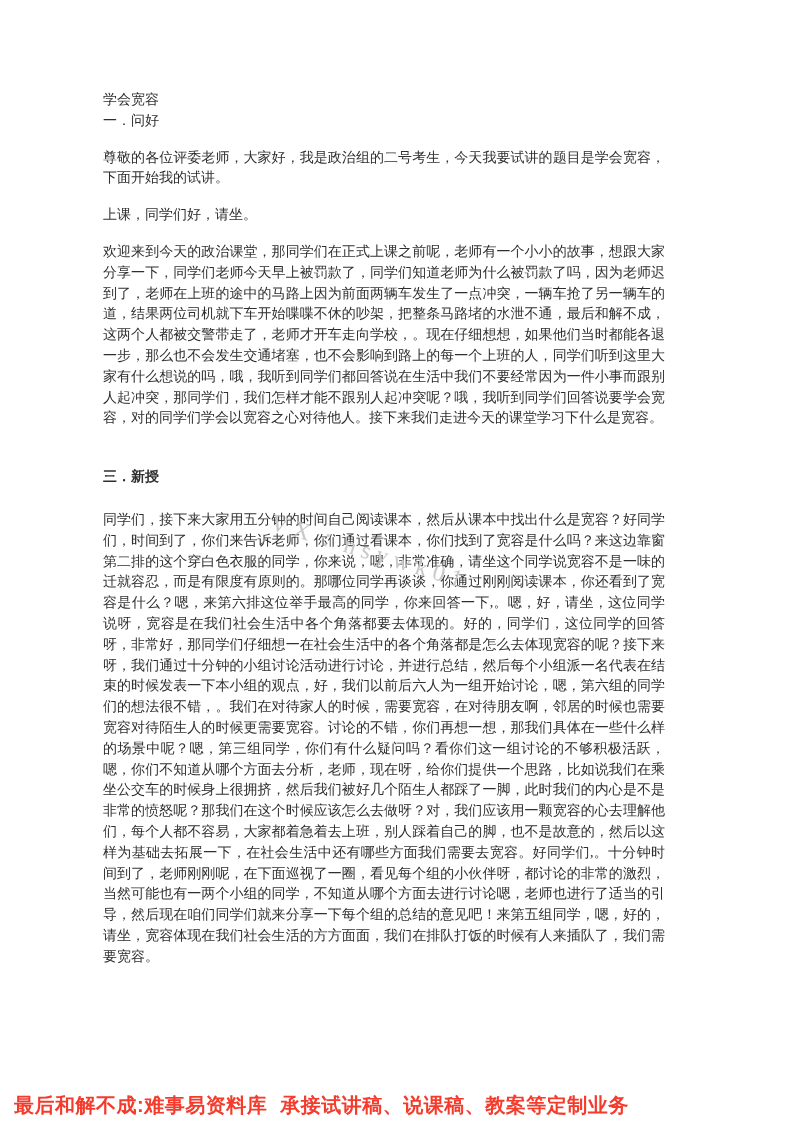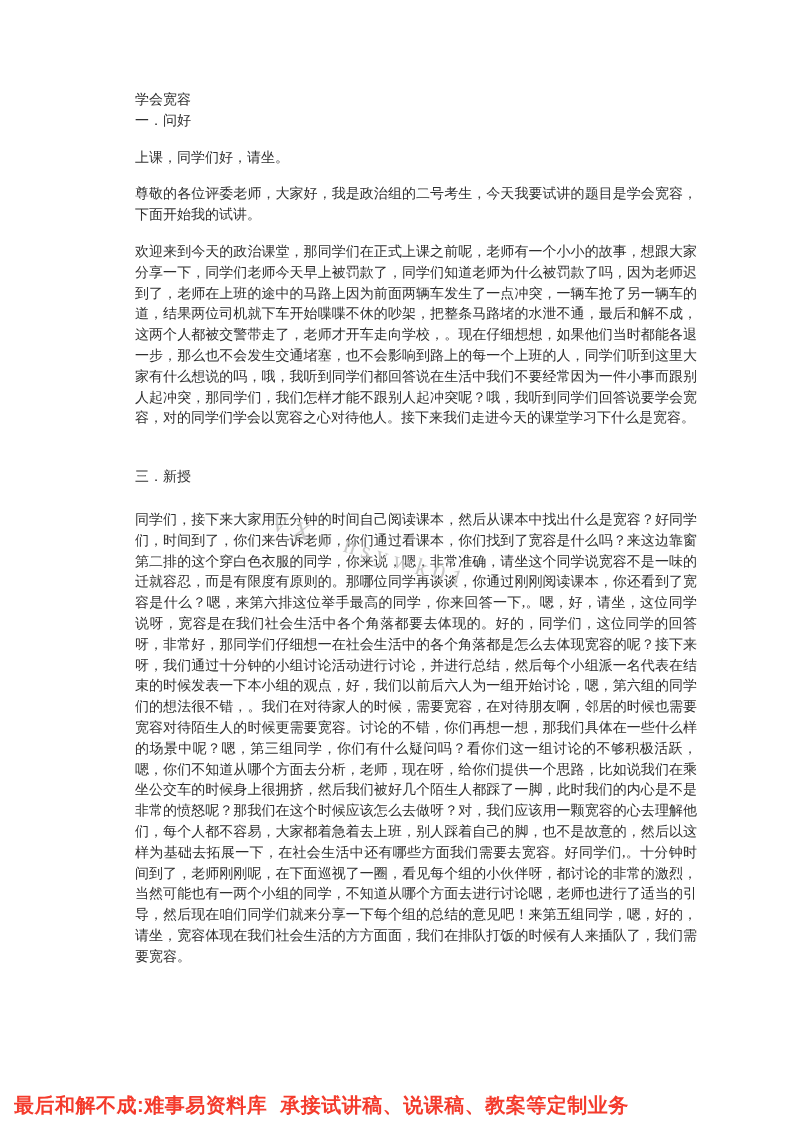--- a/index.html
+++ b/index.html
@@ -14,21 +14,21 @@
     overflow: hidden;
     font-family: "Liberation Serif", "DejaVu Serif", serif;
   }
   .page {
     position: absolute;
     inset: 0;
     background: #ffffff;
   }
   .content {
     position: absolute;
-    left: 135px;
+    left: 103px;
     top: 90px;
     width: 562px;
     font-size: 14px;
     line-height: 20.8px;
     color: #2f2f2f;
     text-align: justify;
     text-justify: inter-ideograph;
   }
   .content p {
     margin: 0;
@@ -36,20 +36,21 @@
   .doc-title, .doc-heading {
     margin: 0;
     font-weight: normal;
     font-size: 14px;
   }
   .gap {
     margin-top: 16px !important;
   }
   .biggap {
     margin-top: 38px !important;
+    font-weight: bold;
   }
   .midgap {
     margin-top: 22px !important;
   }
   .watermark {
     position: absolute;
     left: 276px;
     top: 506px;
     transform: rotate(17deg);
     transform-origin: left top;
@@ -77,22 +78,22 @@
 </style>
 </head>
 <body>
 
 <div class="page">
 
   <div class="content">
     <p class="doc-title">学会宽容</p>
 
     <p class="doc-heading">一．问好</p>
+    <p class="gap">尊敬的各位评委老师，大家好，我是政治组的二号考生，今天我要试讲的题目是学会宽容，下面开始我的试讲。</p>
     <p class="gap">上课，同学们好，请坐。</p>
-    <p class="gap">尊敬的各位评委老师，大家好，我是政治组的二号考生，今天我要试讲的题目是学会宽容，下面开始我的试讲。</p>
 
     <p class="gap">欢迎来到今天的政治课堂，那同学们在正式上课之前呢，老师有一个小小的故事，想跟大家分享一下，同学们老师今天早上被罚款了，同学们知道老师为什么被罚款了吗，因为老师迟到了，老师在上班的途中的马路上因为前面两辆车发生了一点冲突，一辆车抢了另一辆车的道，结果两位司机就下车开始喋喋不休的吵架，把整条马路堵的水泄不通，最后和解不成，这两个人都被交警带走了，老师才开车走向学校，。现在仔细想想，如果他们当时都能各退一步，那么也不会发生交通堵塞，也不会影响到路上的每一个上班的人，同学们听到这里大家有什么想说的吗，哦，我听到同学们都回答说在生活中我们不要经常因为一件小事而跟别人起冲突，那同学们，我们怎样才能不跟别人起冲突呢？哦，我听到同学们回答说要学会宽容，对的同学们学会以宽容之心对待他人。接下来我们走进今天的课堂学习下什么是宽容。</p>
 
     <p class="doc-heading biggap">三．新授</p>
     <p class="midgap">同学们，接下来大家用五分钟的时间自己阅读课本，然后从课本中找出什么是宽容？好同学们，时间到了，你们来告诉老师，你们通过看课本，你们找到了宽容是什么吗？来这边靠窗第二排的这个穿白色衣服的同学，你来说，嗯，非常准确，请坐这个同学说宽容不是一味的迁就容忍，而是有限度有原则的。那哪位同学再谈谈，你通过刚刚阅读课本，你还看到了宽容是什么？嗯，来第六排这位举手最高的同学，你来回答一下,。嗯，好，请坐，这位同学说呀，宽容是在我们社会生活中各个角落都要去体现的。好的，同学们，这位同学的回答呀，非常好，那同学们仔细想一在社会生活中的各个角落都是怎么去体现宽容的呢？接下来呀，我们通过十分钟的小组讨论活动进行讨论，并进行总结，然后每个小组派一名代表在结束的时候发表一下本小组的观点，好，我们以前后六人为一组开始讨论，嗯，第六组的同学们的想法很不错，。我们在对待家人的时候，需要宽容，在对待朋友啊，邻居的时候也需要宽容对待陌生人的时候更需要宽容。讨论的不错，你们再想一想，那我们具体在一些什么样的场景中呢？嗯，第三组同学，你们有什么疑问吗？看你们这一组讨论的不够积极活跃，嗯，你们不知道从哪个方面去分析，老师，现在呀，给你们提供一个思路，比如说我们在乘坐公交车的时候身上很拥挤，然后我们被好几个陌生人都踩了一脚，此时我们的内心是不是非常的愤怒呢？那我们在这个时候应该怎么去做呀？对，我们应该用一颗宽容的心去理解他们，每个人都不容易，大家都着急着去上班，别人踩着自己的脚，也不是故意的，然后以这样为基础去拓展一下，在社会生活中还有哪些方面我们需要去宽容。好同学们,。十分钟时间到了，老师刚刚呢，在下面巡视了一圈，看见每个组的小伙伴呀，都讨论的非常的激烈，当然可能也有一两个小组的同学，不知道从哪个方面去进行讨论嗯，老师也进行了适当的引导，然后现在咱们同学们就来分享一下每个组的总结的意见吧！来第五组同学，嗯，好的，请坐，宽容体现在我们社会生活的方方面面，我们在排队打饭的时候有人来插队了，我们需要宽容。</p>
   </div>
 
   <div class="watermark">VX：nsywk01</div>
 
   <div class="footer">

